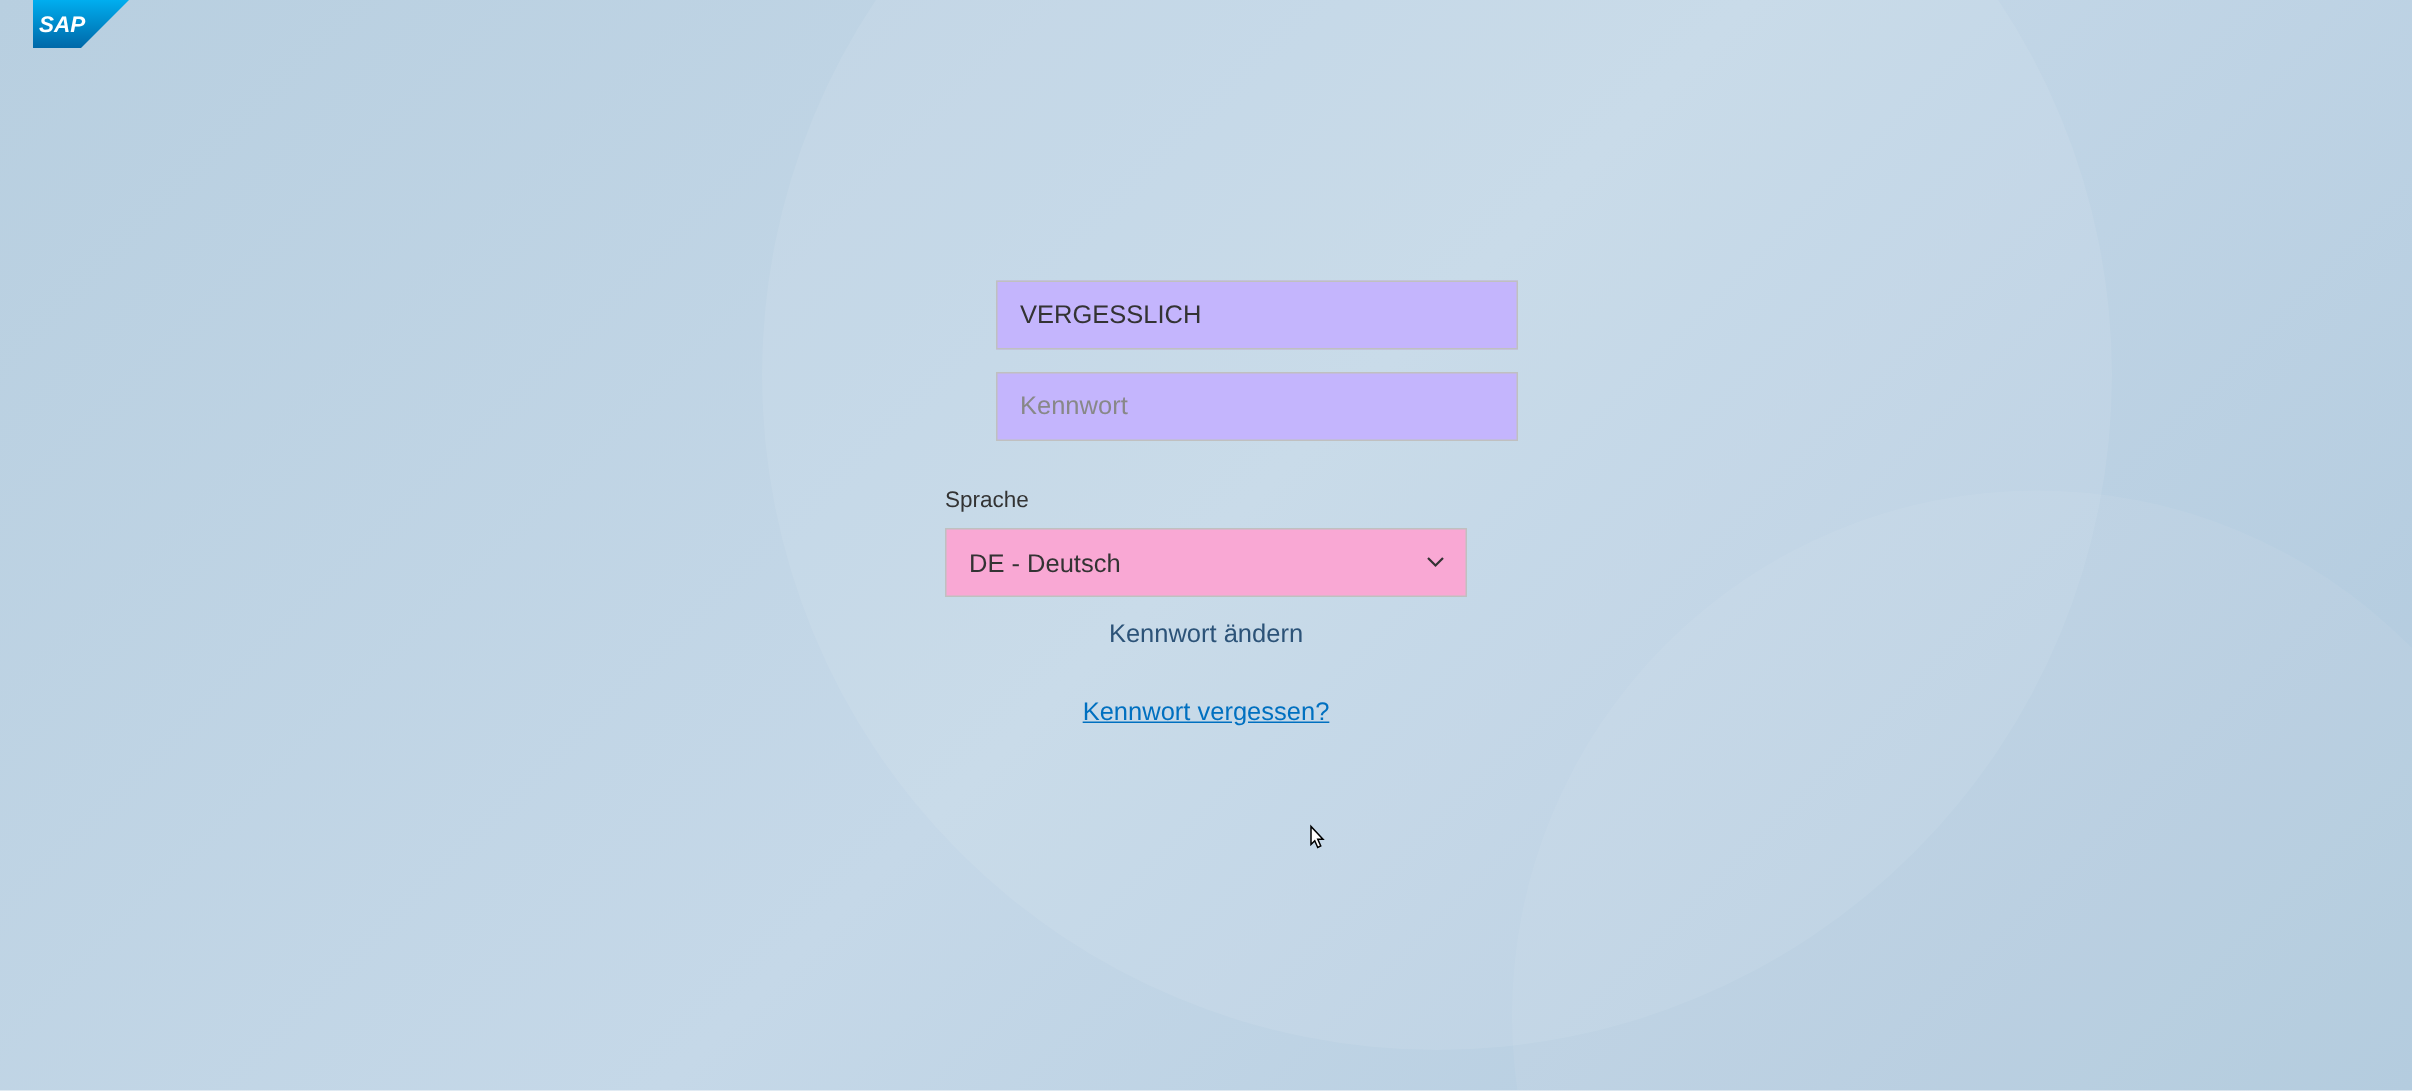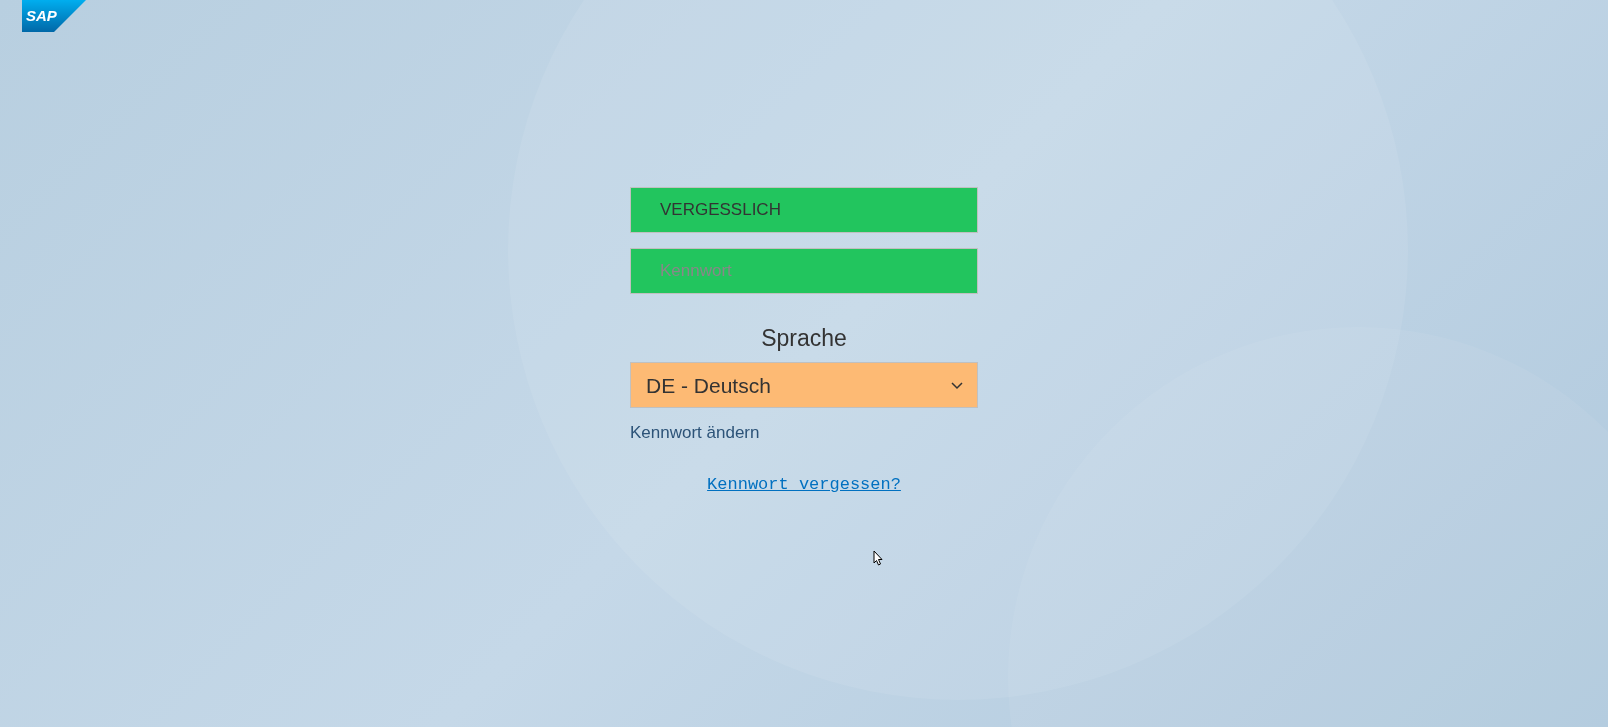--- a/index.html
+++ b/index.html
@@ -58,54 +58,54 @@
       left: 50%;
       transform: translateX(-50%);
       width: 348px;
       z-index: 10;
     }
     
     .input-field {
       width: 100%;
       height: 46px;
       border: 1px solid #c0c0c0;
-      background: #22c55e;
-      padding: 0 29px;
+      background: #c4b5fd;
+      padding: 0 15px;
       font-size: 17px;
       color: #333;
       margin-bottom: 15px;
       font-family: Arial, Helvetica, sans-serif;
+      margin-left: 34px;
     }
     
     .input-field::placeholder {
       color: #888;
     }
     
     .label {
       display: block;
-      font-size: 23px;
+      font-size: 15px;
       color: #333;
       margin-top: 16px;
       margin-bottom: 10px;
-      text-align: center;
     }
     
     .select-wrapper {
       position: relative;
       width: 100%;
       margin-bottom: 15px;
     }
     
     .select-field {
       width: 100%;
       height: 46px;
       border: 1px solid #c0c0c0;
-      background: #fdba74;
+      background: #f9a8d4;
       padding: 0 15px;
-      font-size: 21px;
+      font-size: 17px;
       color: #333;
       appearance: none;
       -webkit-appearance: none;
       cursor: pointer;
       font-family: Arial, Helvetica, sans-serif;
     }
     
     .select-arrow {
       position: absolute;
       right: 15px;
@@ -121,36 +121,35 @@
       color: #ffffff;
       border: none;
       font-size: 18px;
       cursor: pointer;
       margin-top: 0px;
       font-family: Arial, Helvetica, sans-serif;
     }
     
     .link-change-password {
       display: block;
-      text-align: left;
+      text-align: center;
       font-size: 17px;
       color: #2c5378;
       text-decoration: none;
       cursor: pointer;
     }
     
     .link-forgot-password {
       display: block;
       text-align: center;
       margin-top: 32px;
       font-size: 17px;
       color: #0070c0;
       text-decoration: underline;
       cursor: pointer;
-      font-family: Liberation Mono, monospace;
     }
     
     .cursor-pointer {
       position: absolute;
       top: 549px;
       left: 869px;
       z-index: 20;
       pointer-events: none;
     }
   </style>

